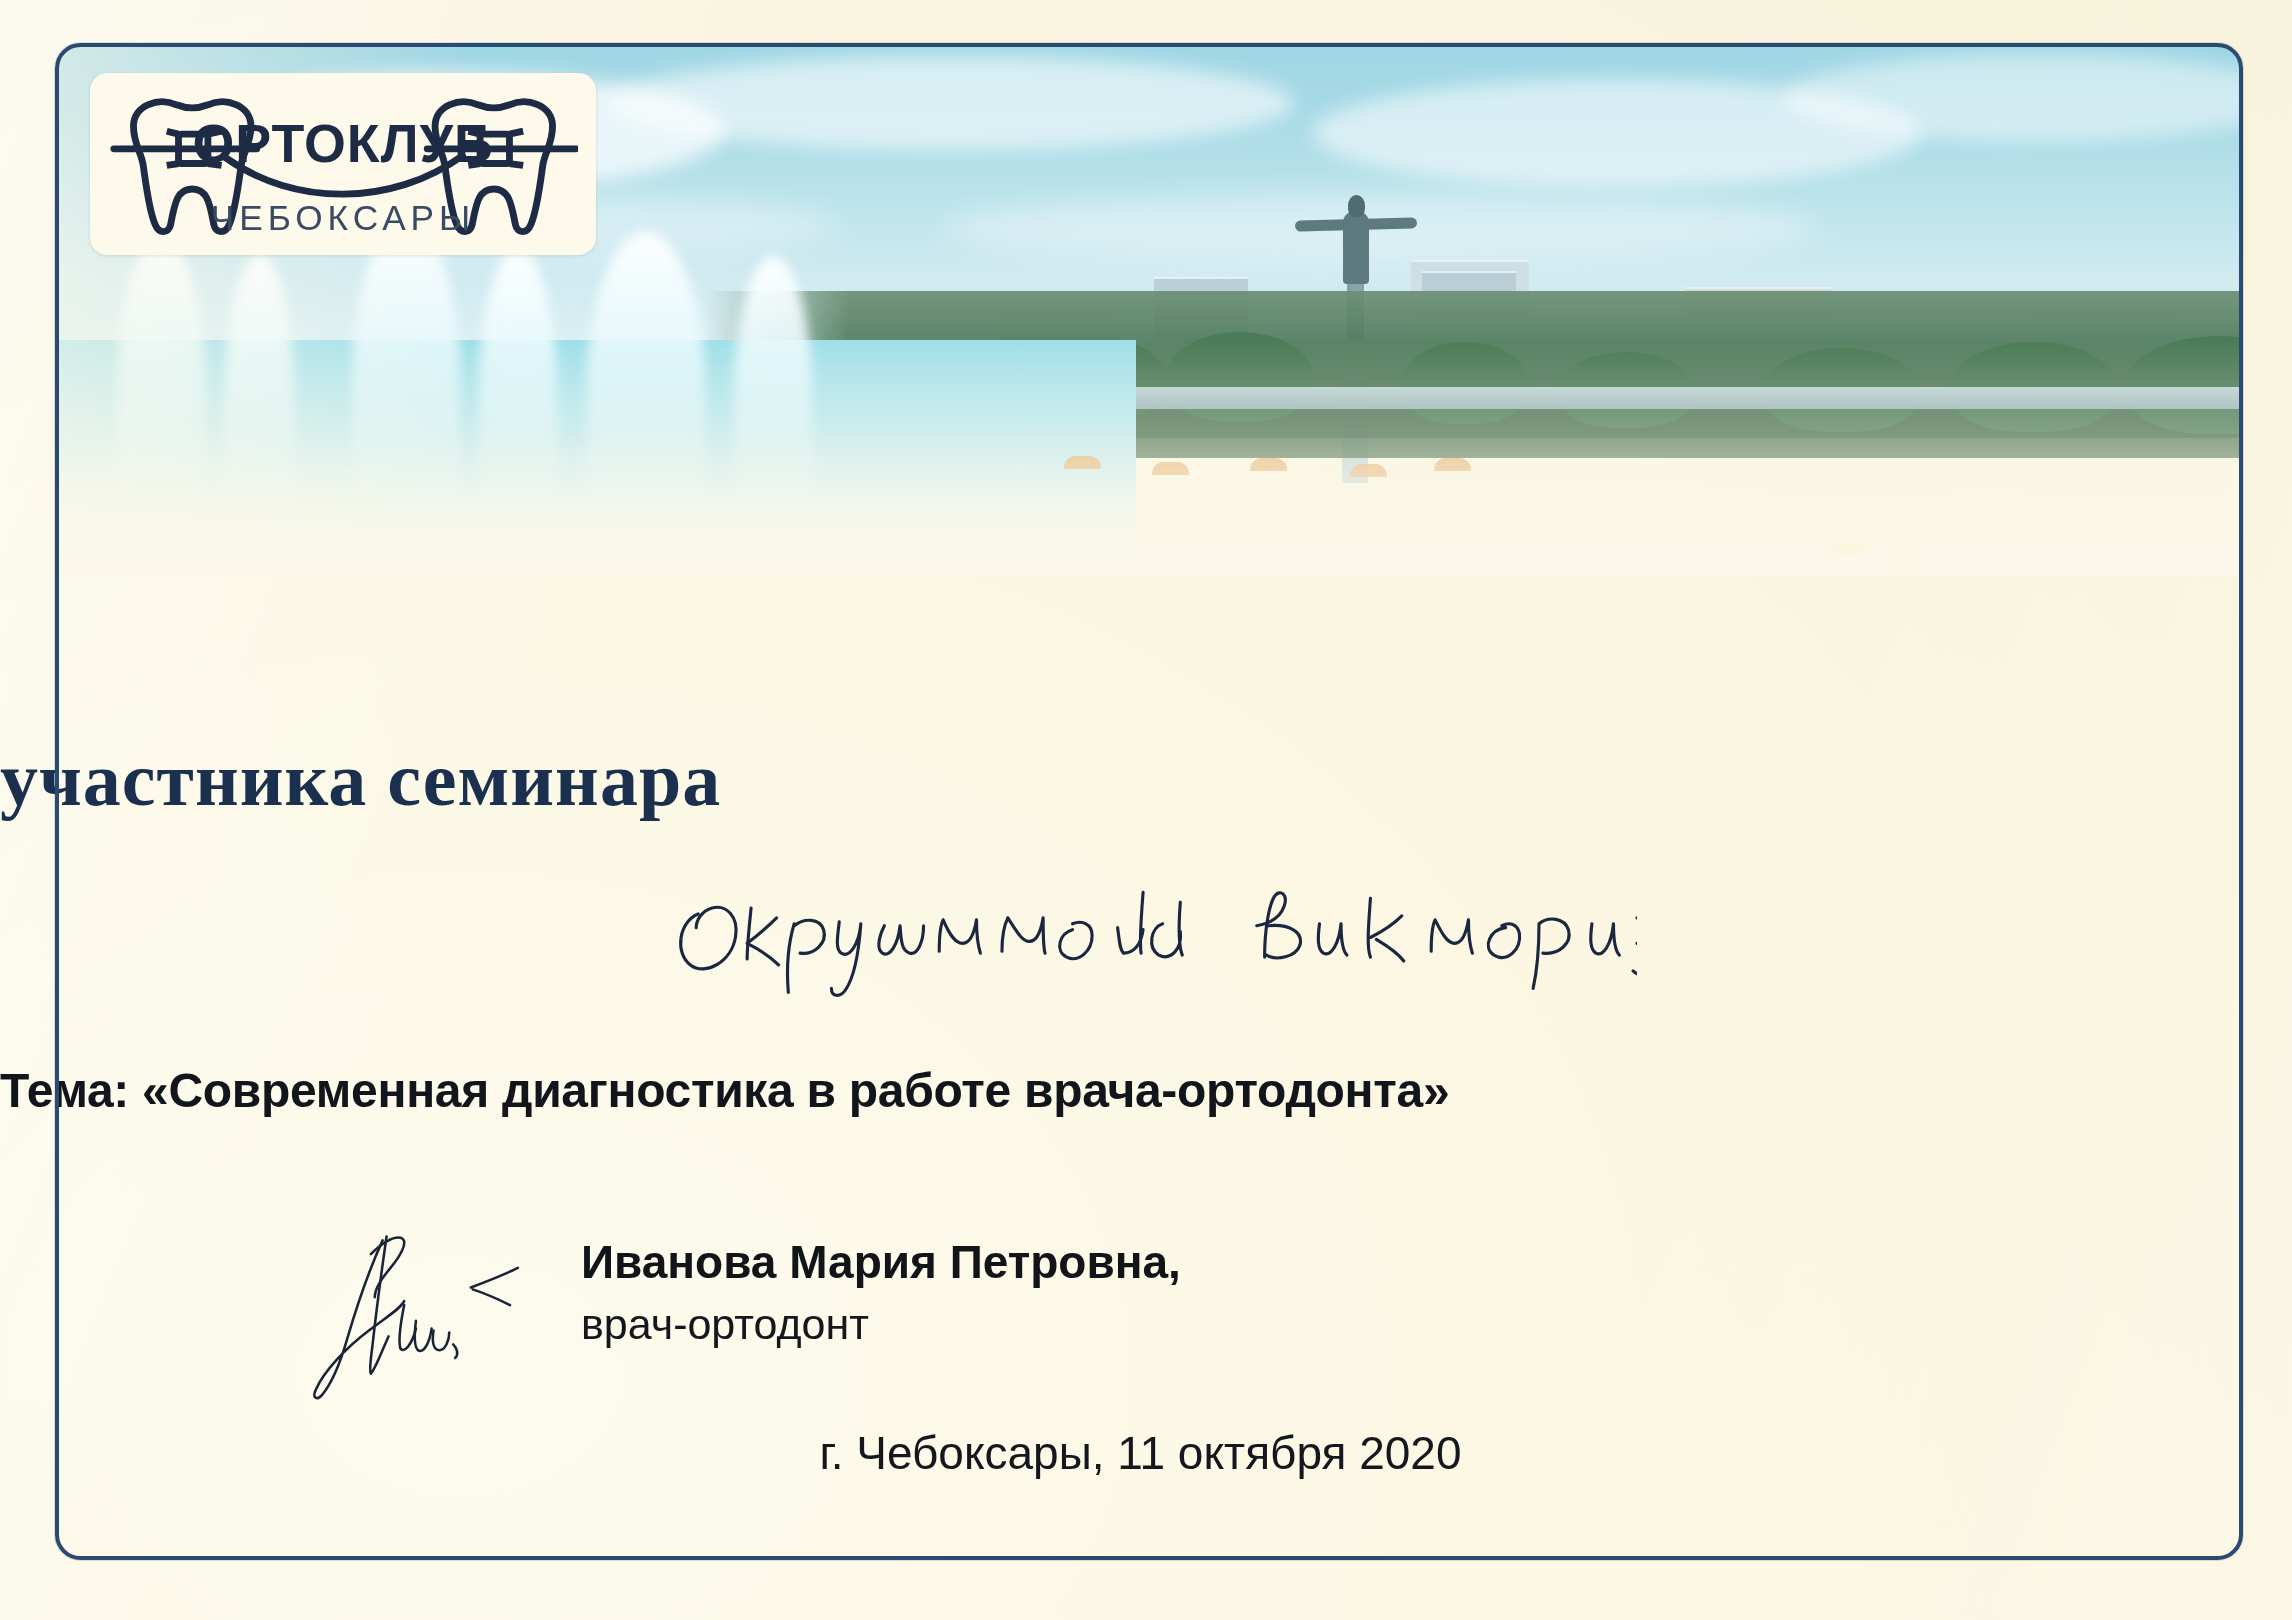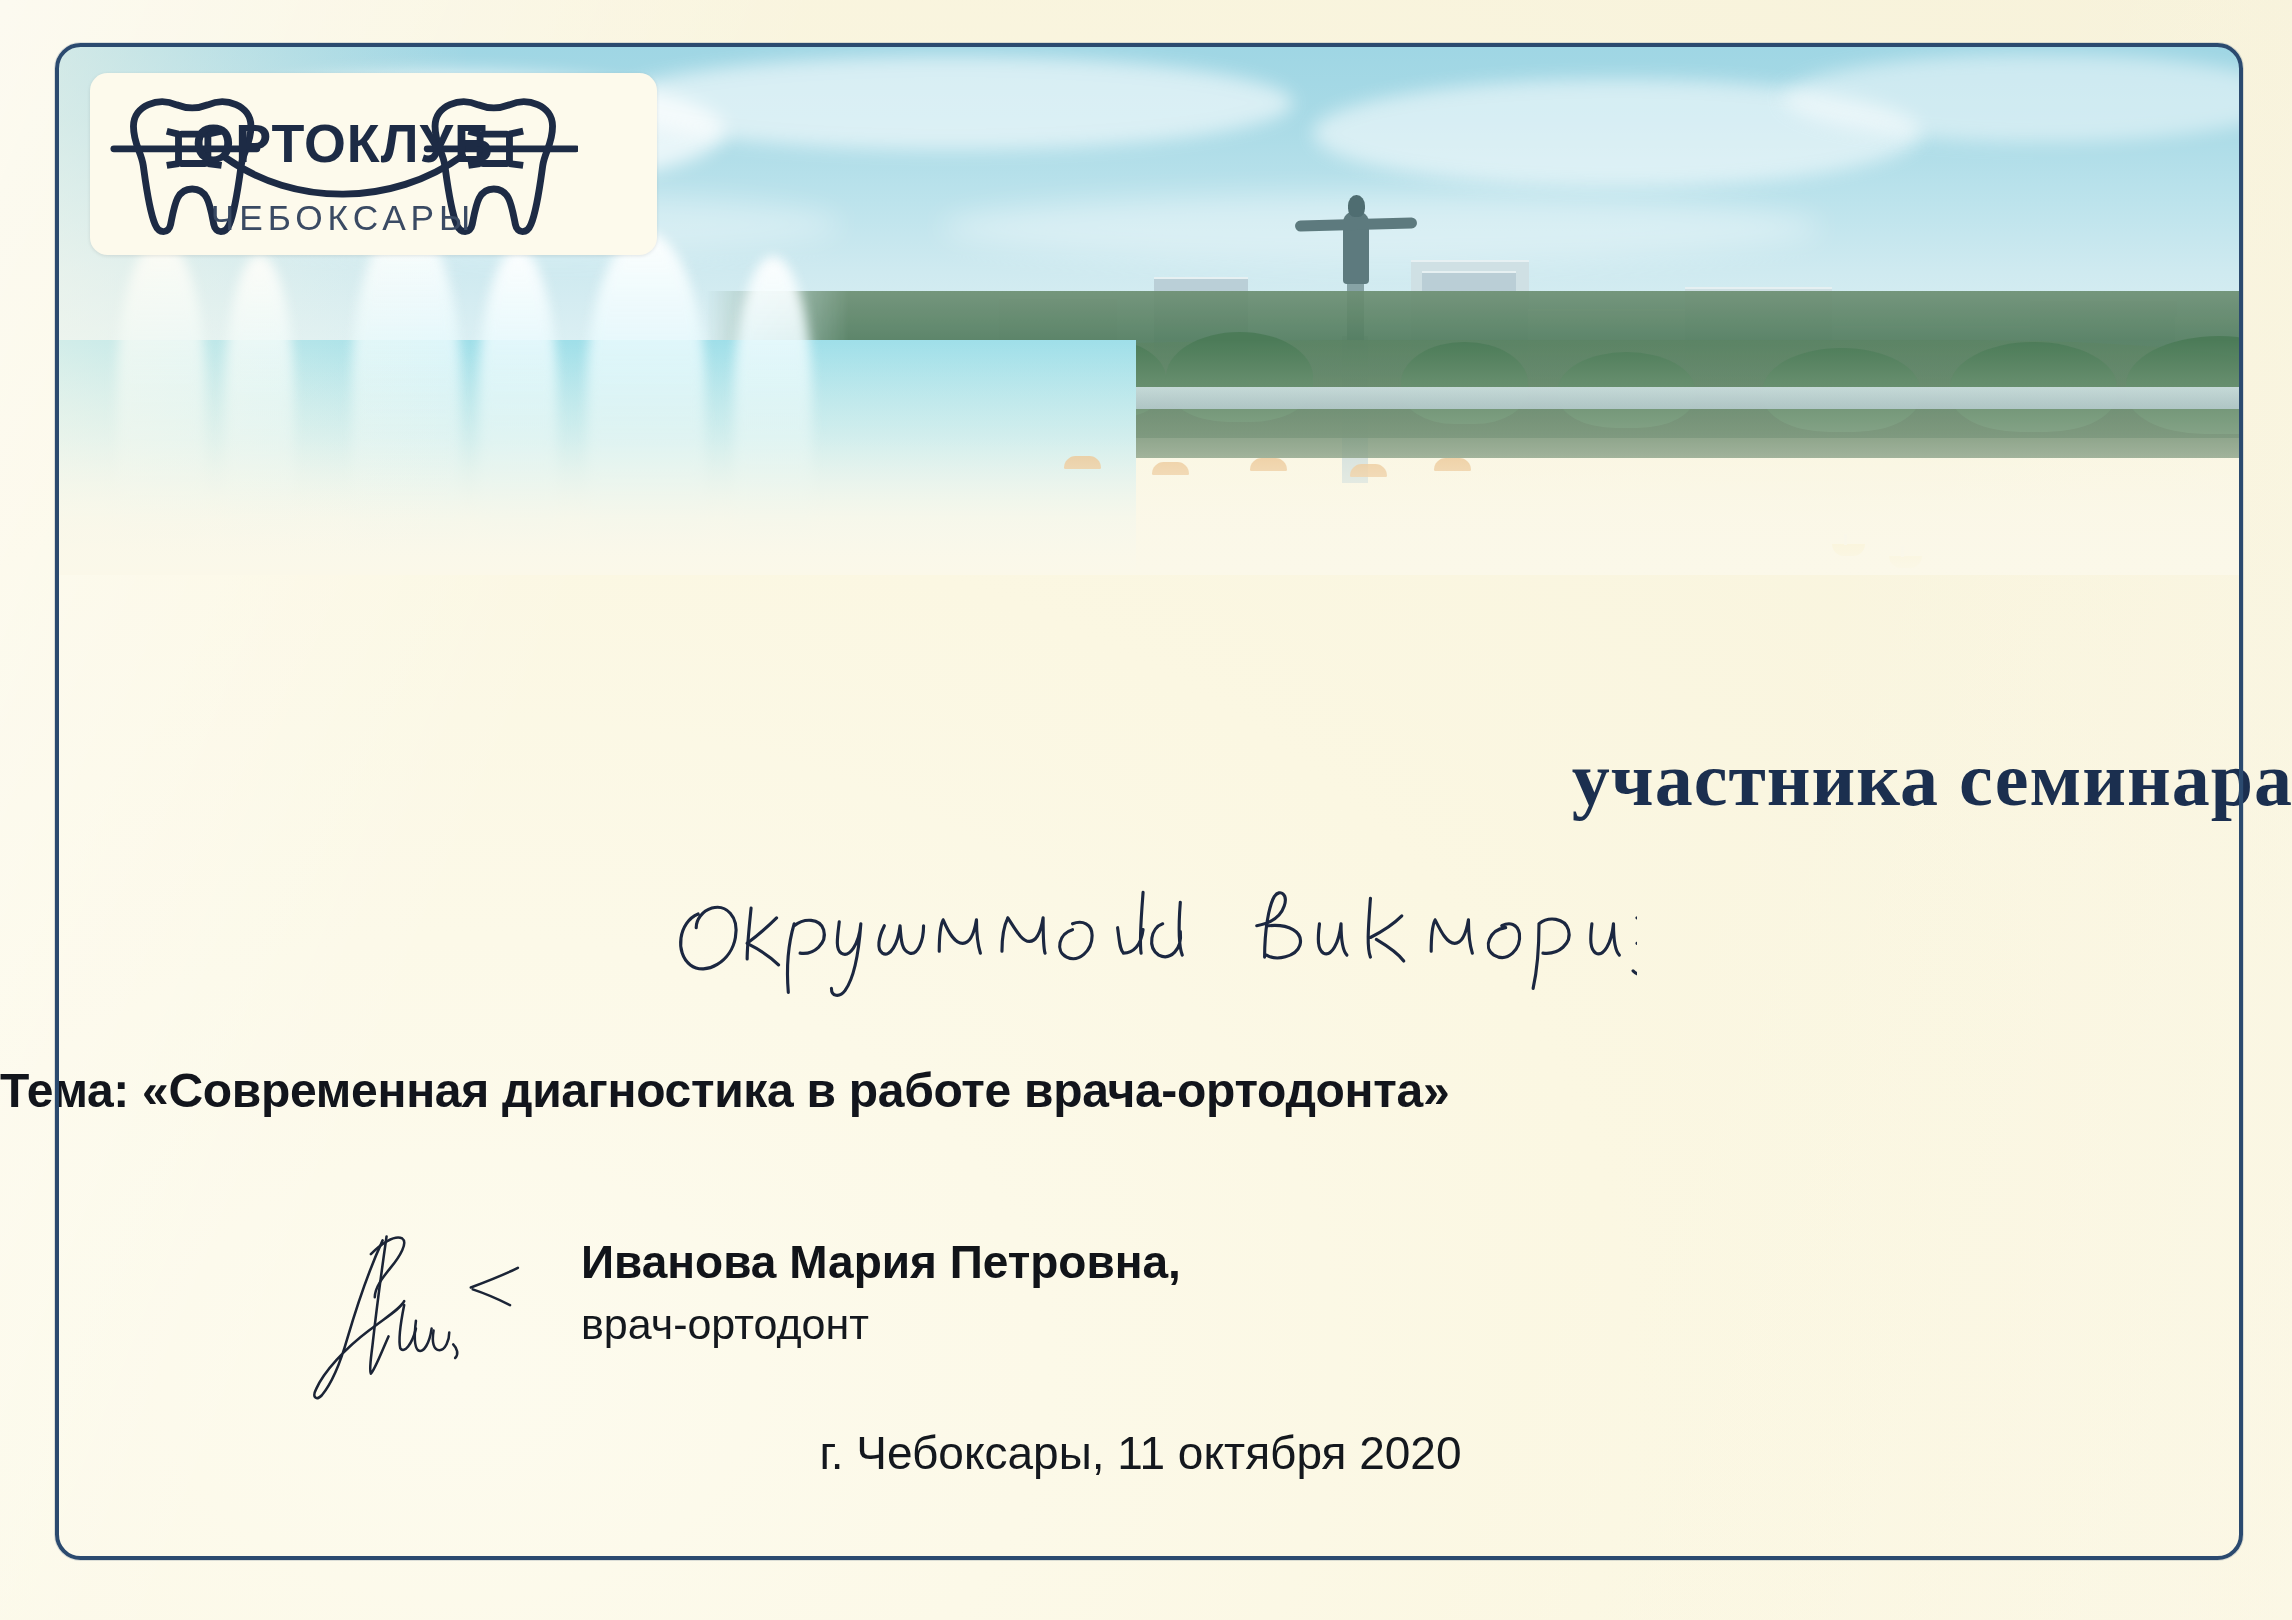--- a/index.html
+++ b/index.html
@@ -105,43 +105,42 @@
     position:absolute;left:0;top:294px;width:100%;height:235px;
     background:linear-gradient(180deg, rgba(251,248,233,0) 0%, rgba(251,248,233,.35) 42%, rgba(251,248,233,.85) 76%, rgba(251,248,233,1) 100%);
   }
   .photo-fade-left{
     position:absolute;left:0;top:0;width:412px;height:100%;
     background:linear-gradient(90deg, rgba(251,248,233,.55) 0%, rgba(251,248,233,0) 100%);
   }
 
   
   .logo-badge{
-    position:absolute;left:90px;top:73px;width:567px;height:182px;
+    position:absolute;left:90px;top:73px;width:506px;height:182px;
     background:#fdfaec;border-radius:17.6px;
     box-shadow:0 1px 3.9px rgba(0,0,0,.10);
     z-index:20;
   }
   .logo-svg{position:absolute;left:17.6px;top:13.7px;}
 
   
   .title{
     position:absolute;left:0;right:0;top:559px;text-align:center;
     font-family:"Liberation Serif","DejaVu Serif",serif;
     font-weight:700;font-size:155px;letter-spacing:6.9px;
     color:#1e4275;line-height:1;
     text-shadow:2px 2px 0 rgba(30,66,117,.22);
     z-index:30;
   }
   .subtitle{
-    position:absolute;left:0;right:0;top:741px;text-align:right;
+    position:absolute;left:0;right:0;top:741px;text-align:left;
     font-family:"Liberation Serif","DejaVu Serif",serif;
     font-weight:700;font-size:76px;letter-spacing:1px;
     color:#1b2f4f;line-height:1;
     z-index:30;
-    margin-left:32px;
   }
 
   
   .handname{
     position:absolute;left:0;right:0;top:863px;text-align:center;
     z-index:30;
   }
   .handname svg{display:inline-block;}
 
   

